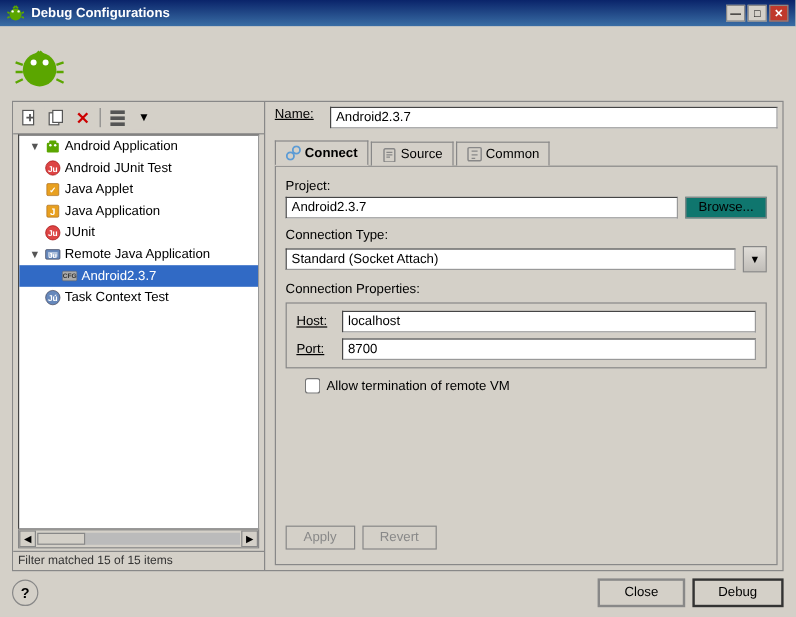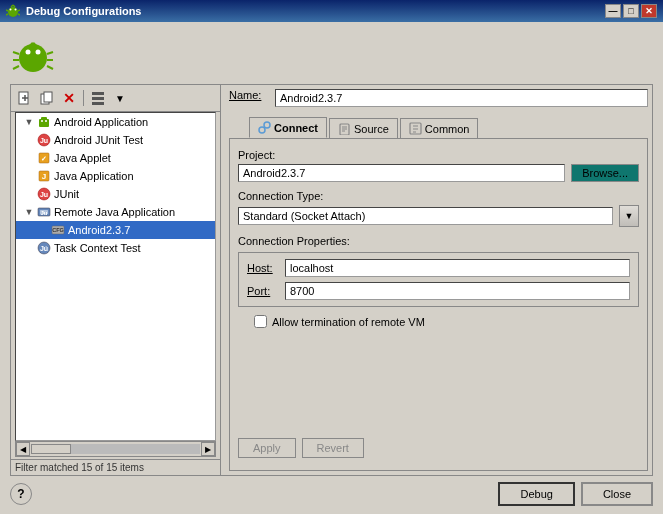--- a/index.html
+++ b/index.html
@@ -244,21 +244,20 @@
       cursor: pointer;
       font-size: 11px;
       margin-right: 2px;
       position: relative;
     }
     .tab.active {
       background: #d4d0c8;
       border-bottom: 1px solid #d4d0c8;
       z-index: 1;
       font-weight: bold;
-      margin-left: 20px;
     }
 
     
     .tab-content {
       border: 1px solid #888;
       background: #d4d0c8;
       padding: 10px 8px;
       flex: 1;
       display: flex;
       flex-direction: column;
@@ -668,18 +667,18 @@
           <button class="small-btn">Apply</button>
           <button class="small-btn">Revert</button>
         </div>
       </div>
     </div>
   </div>
 
   <div class="dialog-footer">
     <div class="footer-help">?</div>
     <div class="footer-actions">
+      <button class="action-btn">Close</button>
       <button class="action-btn primary">Debug</button>
-      <button class="action-btn">Close</button>
     </div>
   </div>
 
 </div>
 
 </body></html>

